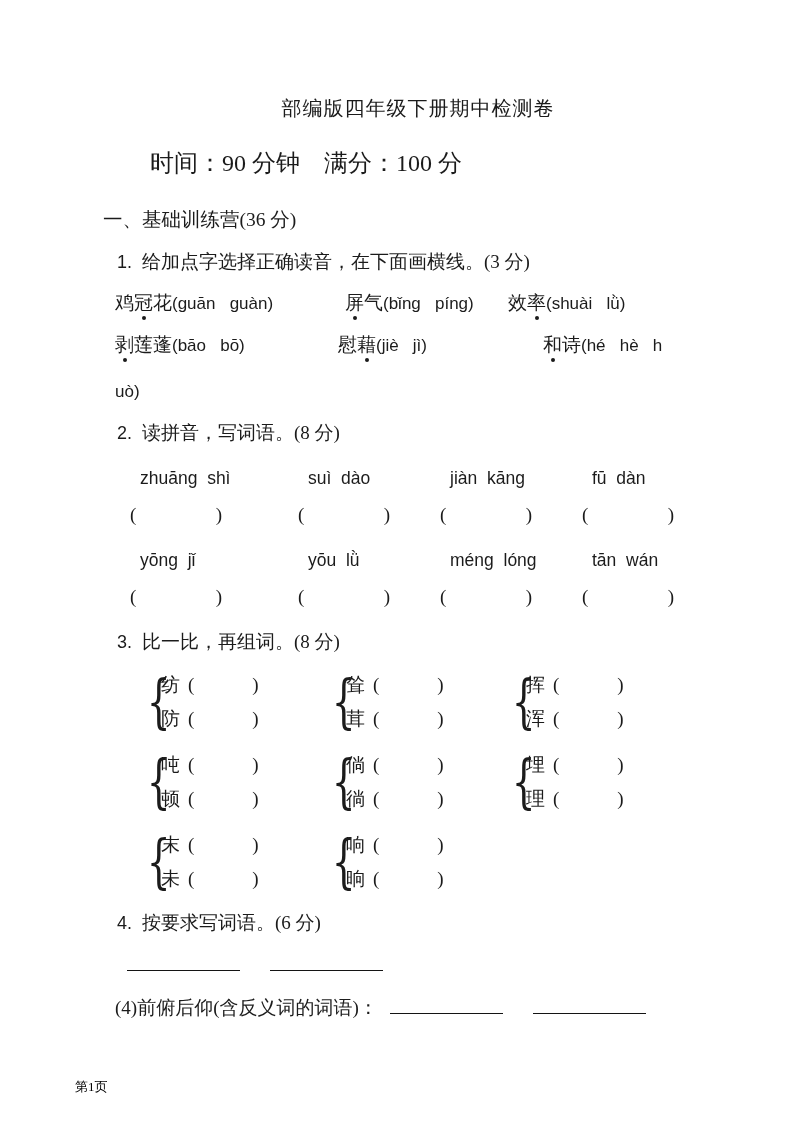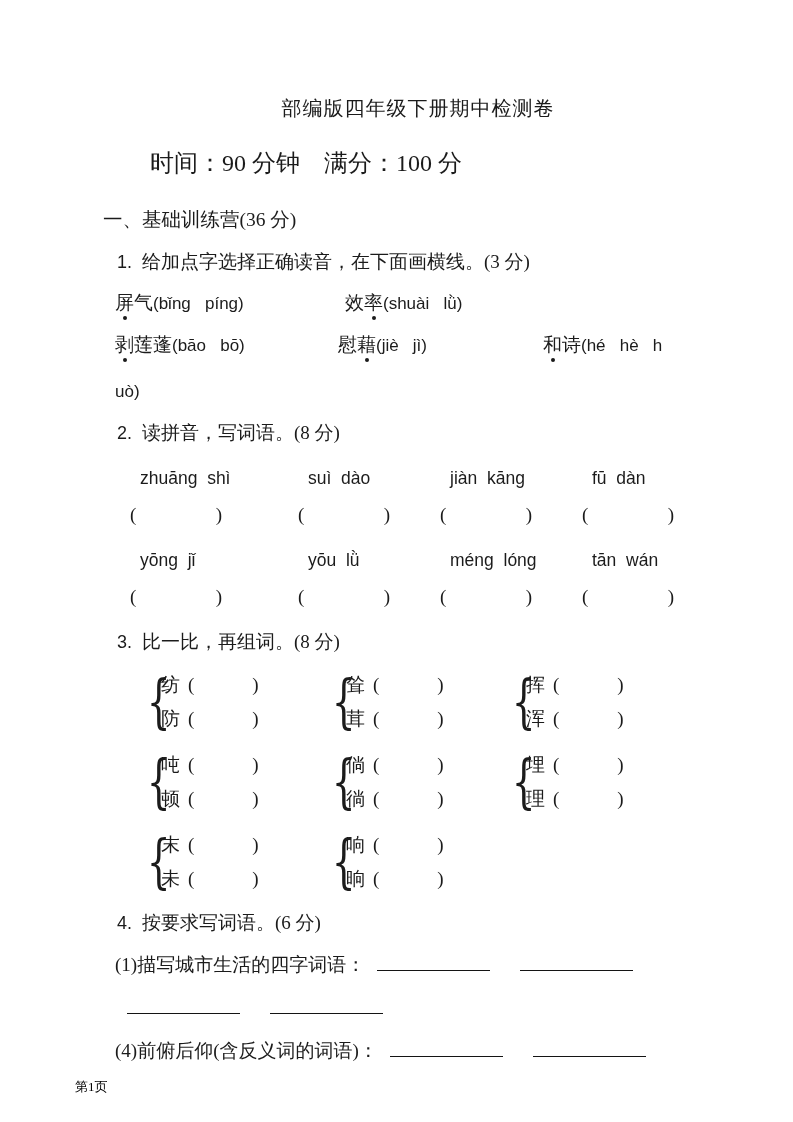--- a/index.html
+++ b/index.html
@@ -160,20 +160,21 @@
   <div class="title">部编版四年级下册期中检测卷</div>
   <div class="meta">时间：90 分钟　满分：100 分</div>
 
   <div class="section-title">一、基础训练营(36 分)</div>
 
   <div class="qhead qh1">
     <span class="qnum">1.</span><span>给加点字选择正确读音，在下面画横线。</span><span>(3 分)</span>
   </div>
 
   <div class="q1row r1">
+    <span class="term"><span class="zh"><span>鸡</span><span class="dotchar">冠</span><span>花</span></span><span class="py">(guān   guàn)</span></span>
     <span class="term"><span class="zh"><span></span><span class="dotchar">屏</span><span>气</span></span><span class="py">(bǐng   píng)</span></span>
     <span class="term"><span class="zh"><span>效</span><span class="dotchar">率</span><span></span></span><span class="py">(shuài   lǜ)</span></span>
   </div>
 
   <div class="q1row r2">
     <span class="term"><span class="zh"><span></span><span class="dotchar">剥</span><span>莲蓬</span></span><span class="py">(bāo   bō)</span></span>
     <span class="term"><span class="zh"><span>慰</span><span class="dotchar">藉</span><span></span></span><span class="py">(jiè   jì)</span></span>
     <span class="term"><span class="zh"><span></span><span class="dotchar">和</span><span>诗</span></span><span class="py">(hé   hè   h</span></span>
   </div>
 
@@ -303,23 +304,20 @@
       </div>
     </div>
     <div></div>
   </div>
 
   <div class="qhead qh4">
     <span class="qnum">4.</span><span>按要求写词语。</span><span>(6 分)</span>
   </div>
 
   <div class="q4item">
-    <span>(1)描写城市生活的四字词语：</span><span class="blank b1"></span><span class="blank b2"></span>
-  </div>
-  <div class="q4item">
     <span class="blank b1"></span><span class="blank b2"></span>
   </div>
   <div class="q4item">
     <span>(4)前俯后仰(含反义词的词语)：</span><span class="blank b1"></span><span class="blank b2"></span>
   </div>
 
   <div class="footer">第1页</div>
 
 </div>
 

